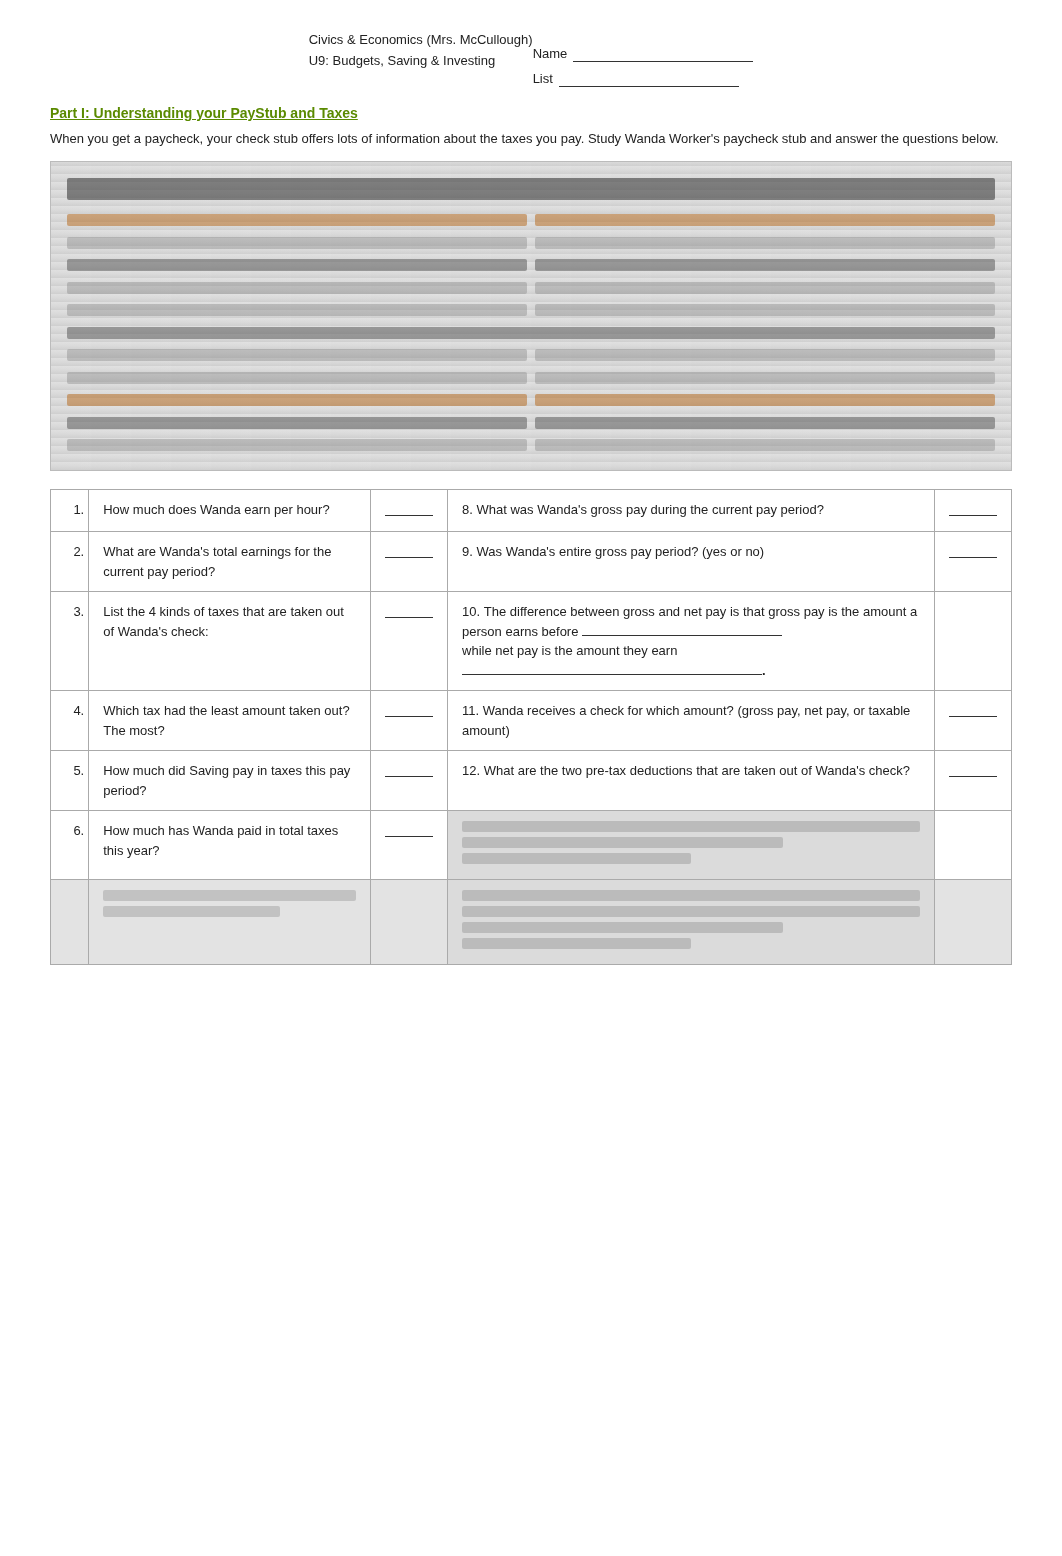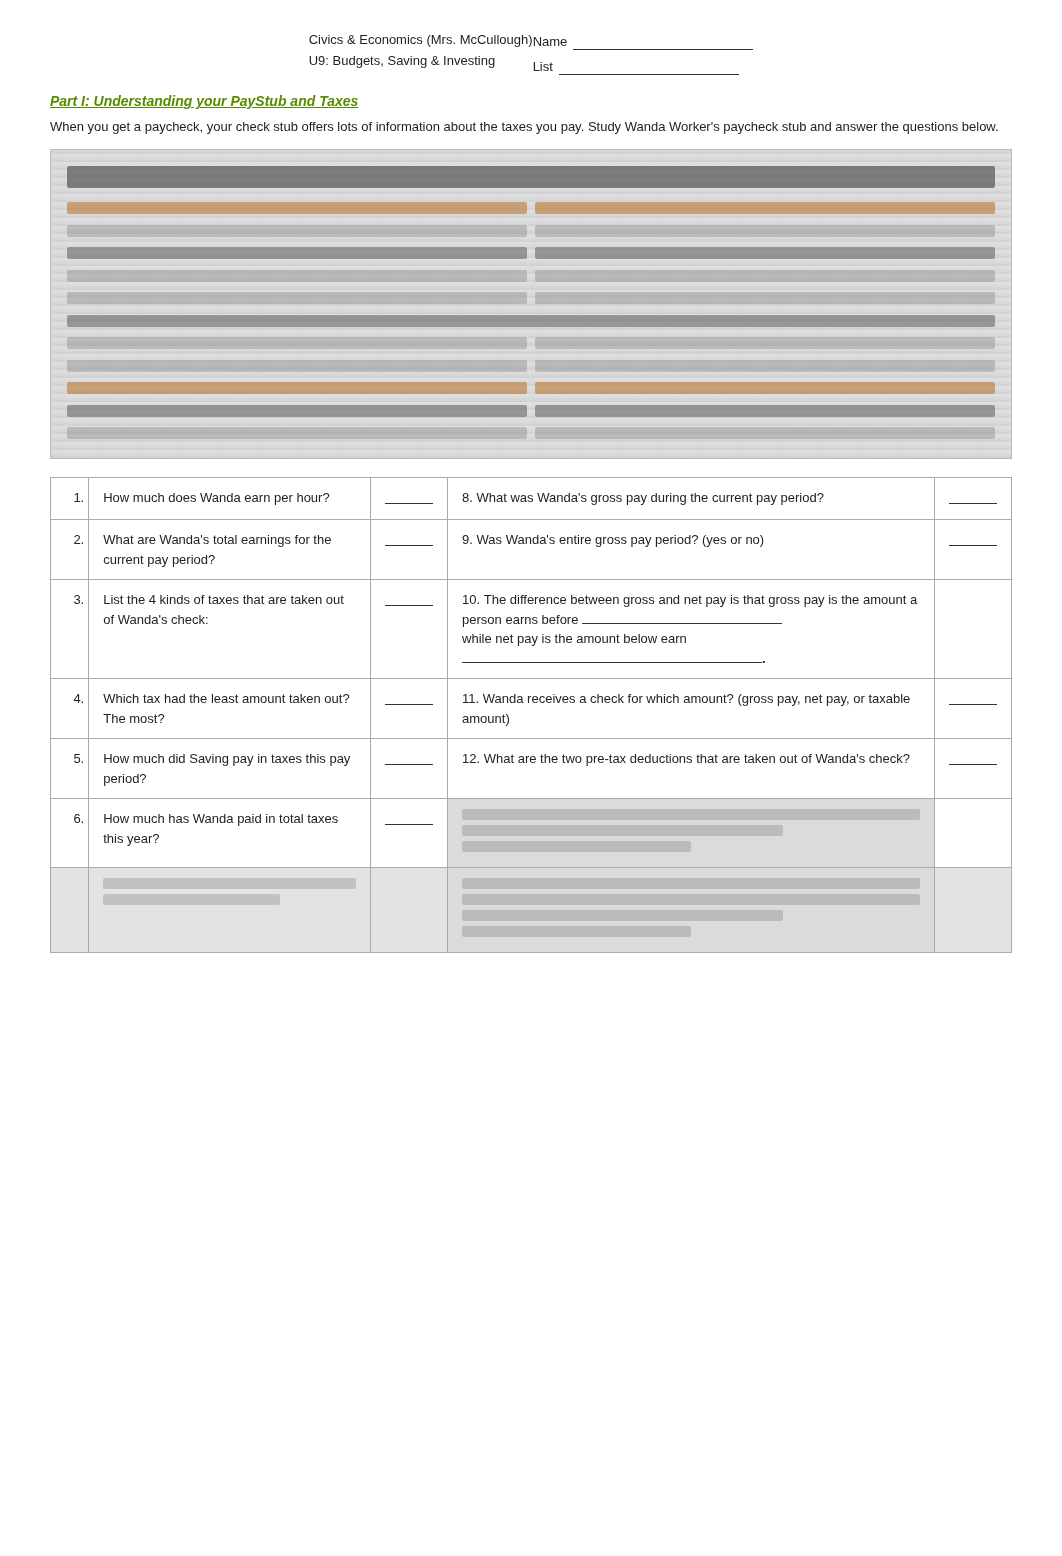--- a/index.html
+++ b/index.html
@@ -12,40 +12,39 @@
       min-height: 1556px;
       padding: 30px 50px;
     }
 
     .header-row {
       display: flex;
       justify-content: center;
       margin-bottom: 14px;
     }
     .header-left { line-height: 1.6; font-size: 13px; }
-    .header-right { line-height: 1.9; font-size: 13px; }
+    .header-right { line-height: 1.9; font-size: 13px; margin-top: 12px; }
     .header-right .field-line {
       display: flex;
       align-items: center;
       gap: 6px;
     }
     .underline-field {
       display: inline-block;
       border-bottom: 1px solid #333;
       width: 180px;
       height: 16px;
     }
 
     .section-title {
       color: #5a8a00;
       font-weight: bold;
       font-size: 14px;
       text-decoration: underline;
       margin-bottom: 8px;
-      font-style: italic;
     }
 
     .intro-text {
       font-size: 13px;
       line-height: 1.5;
       margin-bottom: 12px;
     }
 
     
     .paystub-container {
@@ -250,21 +249,21 @@
     </td>
     <td class="right-ans"><span class="answer-box"></span></td>
   </tr>
 
   <tr>
     <td class="q-num">3.</td>
     <td class="q-text">List the 4 kinds of taxes that are taken out of Wanda's check:</td>
     <td class="ans-cell"><span class="answer-box"></span></td>
     <td class="right-q q10-text">
       <span>10.</span>&nbsp;<span>The difference between gross and net pay is that gross pay is the amount a person earns before</span>&nbsp;<span class="q10-blank"></span><br>
-      <span>while net pay is the amount below earn</span>&nbsp;<span class="q10-blank2"></span><span class="q10-period">.</span>
+      <span>while net pay is the amount they earn</span>&nbsp;<span class="q10-blank2"></span><span class="q10-period">.</span>
     </td>
     <td class="right-ans"></td>
   </tr>
 
   <tr>
     <td class="q-num">4.</td>
     <td class="q-text">Which tax had the least amount taken out? The most?</td>
     <td class="ans-cell"><span class="answer-box"></span></td>
     <td class="right-q">
       <span>11.</span>&nbsp;<span>Wanda receives a check for which amount? (gross pay, net pay, or taxable amount)</span>

